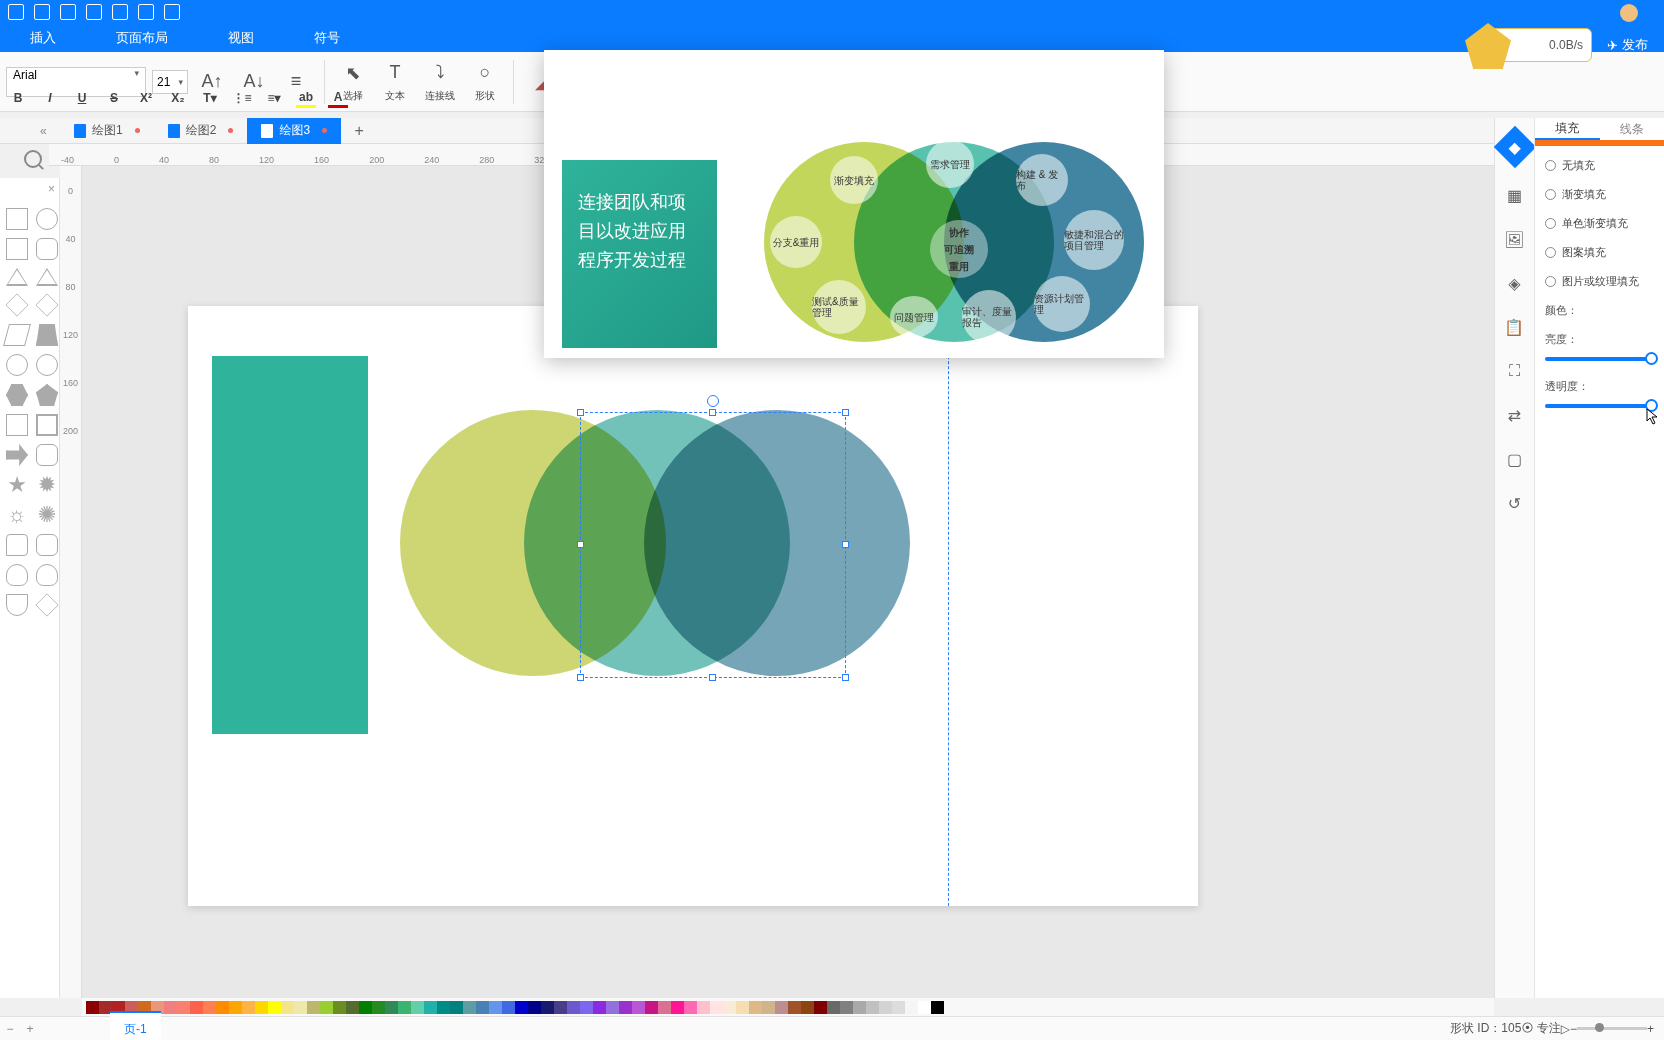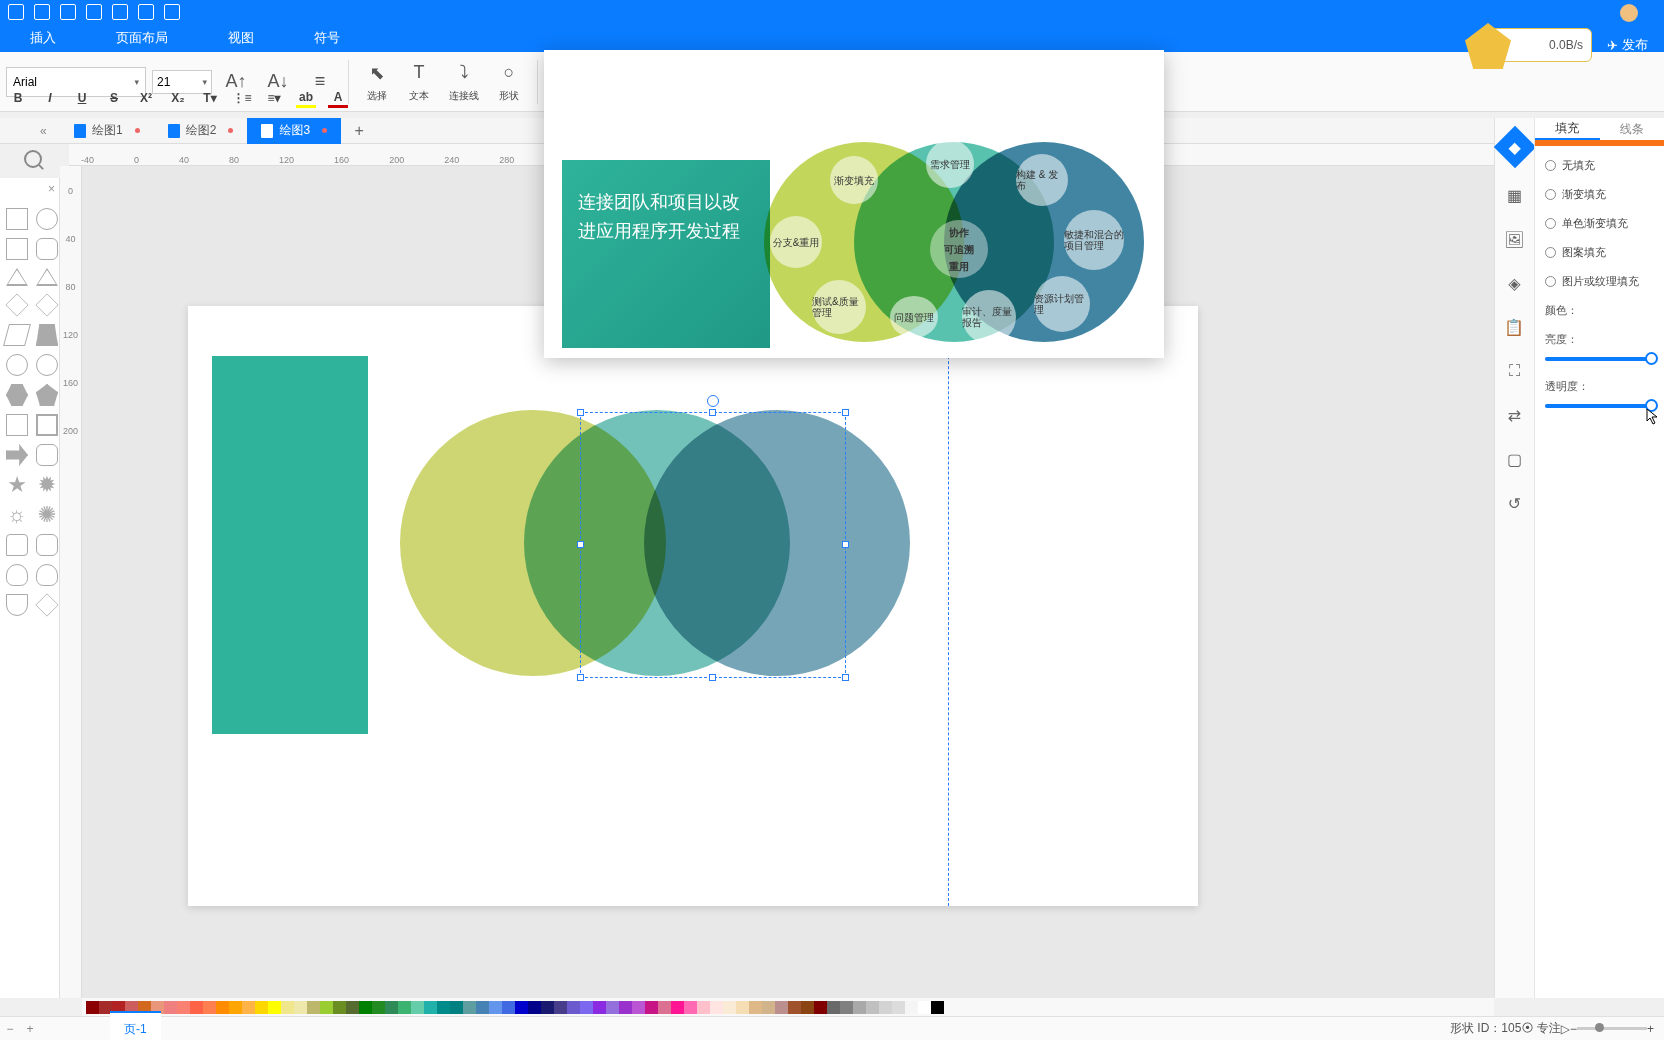--- a/index.html
+++ b/index.html
@@ -5,22 +5,22 @@
 * { margin:0; padding:0; box-sizing:border-box; font-family:"Microsoft YaHei",Arial,sans-serif; }
 body { width:1664px; height:1040px; background:#f0f0f0; overflow:hidden; position:relative; }
 
 
 .titlebar { height:24px; background:#0a7cff; display:flex; align-items:center; padding:0 8px; gap:10px; }
 .titlebar .ico { width:16px; height:16px; border:1.5px solid #fff; border-radius:2px; position:relative; }
 .titlebar .ico::after { content:""; position:absolute; }
 .menubar { height:28px; background:#0a7cff; display:flex; align-items:center; color:#fff; font-size:13px; }
 .menubar .mitem { padding:0 30px; }
 .toolbar { height:60px; background:#fafafa; border-bottom:1px solid #ddd; display:flex; align-items:center; padding:0 6px; gap:6px; }
-.font-sel { width:140px; height:30px; border:1px solid #ccc; background:#fff; font-size:12px; padding:0 6px; display:flex; align-items:center; justify-content:space-between; }
-.size-sel { width:60px; height:24px; border:1px solid #ccc; background:#fff; font-size:12px; padding:0 4px; display:flex; align-items:center; justify-content:space-between; }
+.font-sel { width:140px; height:30px; border:1px solid #ccc; background:#fff; font-size:12px; padding:0 6px; display:flex; justify-content:space-between; }
+.size-sel { width:36px; height:24px; border:1px solid #ccc; background:#fff; font-size:12px; padding:0 4px; display:flex; align-items:center; justify-content:space-between; }
 .tinydown { font-size:9px; color:#666; }
 .toolgrp { display:flex; flex-direction:column; align-items:center; gap:4px; font-size:10px; color:#444; padding:0 6px; }
 .toolgrp .ticon { width:24px; height:24px; display:flex; align-items:center; justify-content:center; font-size:18px; color:#555; }
 .vdiv { width:1px; height:44px; background:#ddd; margin:0 4px; }
 .fmtbar { position:absolute; top:86px; left:0; height:24px; display:flex; align-items:center; gap:12px; padding:0 8px; font-size:12px; }
 .fmtbtn { width:20px; height:20px; display:flex; align-items:center; justify-content:center; color:#444; font-weight:bold; }
 
 
 .tabrow { position:absolute; top:118px; left:0; right:0; height:26px; background:#f5f5f5; border-bottom:1px solid #ddd; display:flex; align-items:center; padding-left:60px; }
 .doctab { display:flex; align-items:center; gap:6px; padding:0 14px; height:26px; font-size:12px; color:#555; position:relative; }
@@ -41,40 +41,40 @@
 .shp.circ { border-radius:50%; }
 .shp.rnd { border-radius:6px; }
 .shp.tri { border:none; width:0; height:0; border-left:11px solid transparent; border-right:11px solid transparent; border-bottom:18px solid transparent; border-bottom-color:#aaa; position:relative; }
 .shp.tri::after{content:"";position:absolute;top:2px;left:-9px;border-left:9px solid transparent;border-right:9px solid transparent;border-bottom:14px solid #fff;}
 .shp.dia { transform:rotate(45deg) scale(0.75); }
 .shp.pill { border-radius:12px; }
 .shp.star { border:none; font-size:22px; color:#aaa; text-align:center; line-height:22px; }
 .shp.cloud { border-radius:12px 12px 8px 8px; }
 
 
-.hruler { position:absolute; top:144px; left:69px; right:170px; height:22px; background:#f8f8f8; border-bottom:1px solid #ddd; font-size:9px; color:#888; display:flex; align-items:flex-end; padding-left:12px; gap:40px; overflow:hidden; }
+.hruler { position:absolute; top:144px; left:49px; right:170px; height:22px; background:#f8f8f8; border-bottom:1px solid #ddd; font-size:9px; color:#888; display:flex; align-items:flex-end; padding-left:12px; gap:40px; overflow:hidden; }
 .vruler { position:absolute; top:166px; left:60px; width:22px; bottom:42px; background:#f8f8f8; border-right:1px solid #ddd; font-size:9px; color:#888; display:flex; flex-direction:column; align-items:center; padding-top:20px; gap:38px; }
 .canvas { position:absolute; top:166px; left:82px; right:170px; bottom:42px; background:#e8e8e8; overflow:hidden; }
 .page { position:absolute; left:106px; top:140px; width:1010px; height:600px; background:#fff; box-shadow:0 2px 8px rgba(0,0,0,0.15); }
 .greenrect { position:absolute; left:24px; top:50px; width:156px; height:378px; background:#2fb39a; }
 .venn { position:absolute; border-radius:50%; mix-blend-mode:multiply; }
 .venn1 { left:212px; top:104px; width:266px; height:266px; background:#c4cf5a; opacity:0.85; }
 .venn2 { left:336px; top:104px; width:266px; height:266px; background:#4fb3a8; opacity:0.8; }
 .venn3 { left:456px; top:104px; width:266px; height:266px; background:#4f8ba3; opacity:0.78; }
 .sel { position:absolute; left:498px; top:246px; width:266px; height:266px; border:1px dashed #2a7fff; pointer-events:none; }
 .hnd { position:absolute; width:7px; height:7px; background:#fff; border:1px solid #2a7fff; }
 .hnd.tl{top:-4px;left:-4px}.hnd.tr{top:-4px;right:-4px}.hnd.bl{bottom:-4px;left:-4px}.hnd.br{bottom:-4px;right:-4px}
 .hnd.tm{top:-4px;left:calc(50% - 4px)}.hnd.bm{bottom:-4px;left:calc(50% - 4px)}
 .hnd.ml{top:calc(50% - 4px);left:-4px}.hnd.mr{top:calc(50% - 4px);right:-4px}
 .rot { position:absolute; top:-18px; left:calc(50% - 6px); width:12px; height:12px; border:1.5px solid #2a7fff; border-radius:50%; }
 .guidev { position:absolute; top:0; bottom:0; left:760px; width:0; border-left:1px dashed #2a7fff; }
 
 
 .refpop { position:absolute; top:50px; left:544px; width:620px; height:308px; background:#fff; box-shadow:0 4px 20px rgba(0,0,0,0.25); padding:14px 18px; font-size:14px; color:#333; line-height:1.7; }
-.refimg { position:absolute; left:18px; bottom:10px; width:208px; height:188px; background:linear-gradient(135deg,#2fb39a,#1f9986); color:#fff; padding:28px 16px; font-size:18px; line-height:1.6; }
+.refimg { position:absolute; left:18px; bottom:10px; width:155px; height:188px; background:linear-gradient(135deg,#2fb39a,#1f9986); color:#fff; padding:28px 16px; font-size:18px; line-height:1.6; }
 .refvenn { position:absolute; right:14px; bottom:6px; width:386px; height:228px; }
 .rv { position:absolute; border-radius:50%; mix-blend-mode:multiply; }
 .rv1{left:0;top:18px;width:200px;height:200px;background:#b8cf3f;opacity:0.85}
 .rv2{left:90px;top:18px;width:200px;height:200px;background:#2fb39a;opacity:0.8}
 .rv3{left:180px;top:18px;width:200px;height:200px;background:#1f6f93;opacity:0.85}
 .bub { position:absolute; border-radius:50%; background:rgba(255,255,255,0.55); display:flex; align-items:center; justify-content:center; font-size:10px; color:#333; text-align:left; line-height:1.1; }
 .ctr { position:absolute; left:166px; top:96px; width:58px; height:58px; border-radius:50%; background:rgba(255,255,255,0.4); font-size:10px; font-weight:bold; display:flex; flex-direction:column; align-items:center; justify-content:center; }
 
 
 .rstrip { position:absolute; top:118px; right:130px; width:40px; bottom:42px; background:#fafafa; border-left:1px solid #e0e0e0; display:flex; flex-direction:column; align-items:center; padding-top:14px; gap:22px; }

